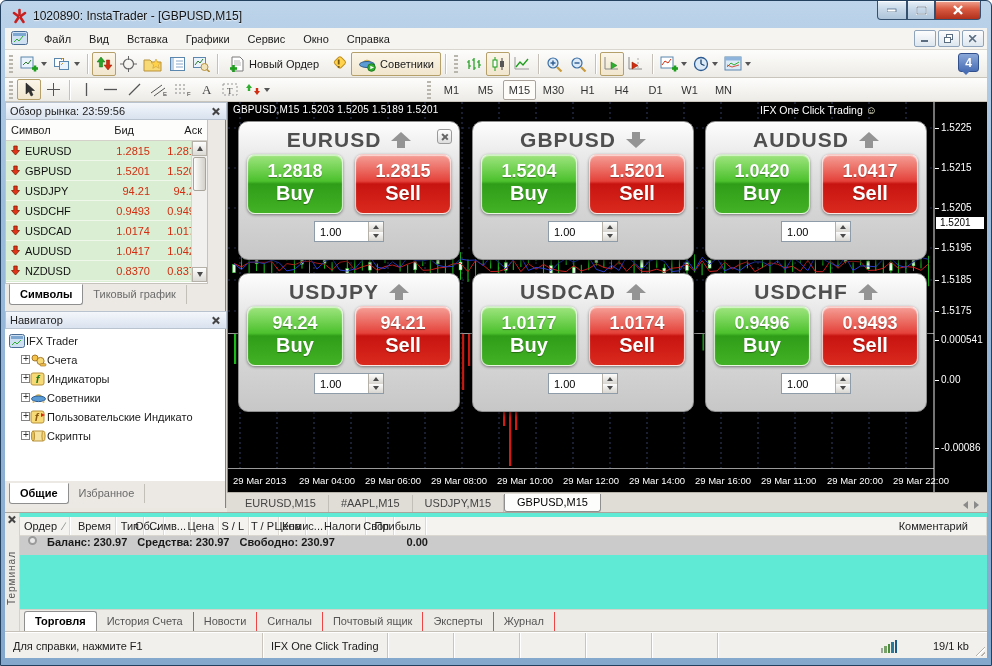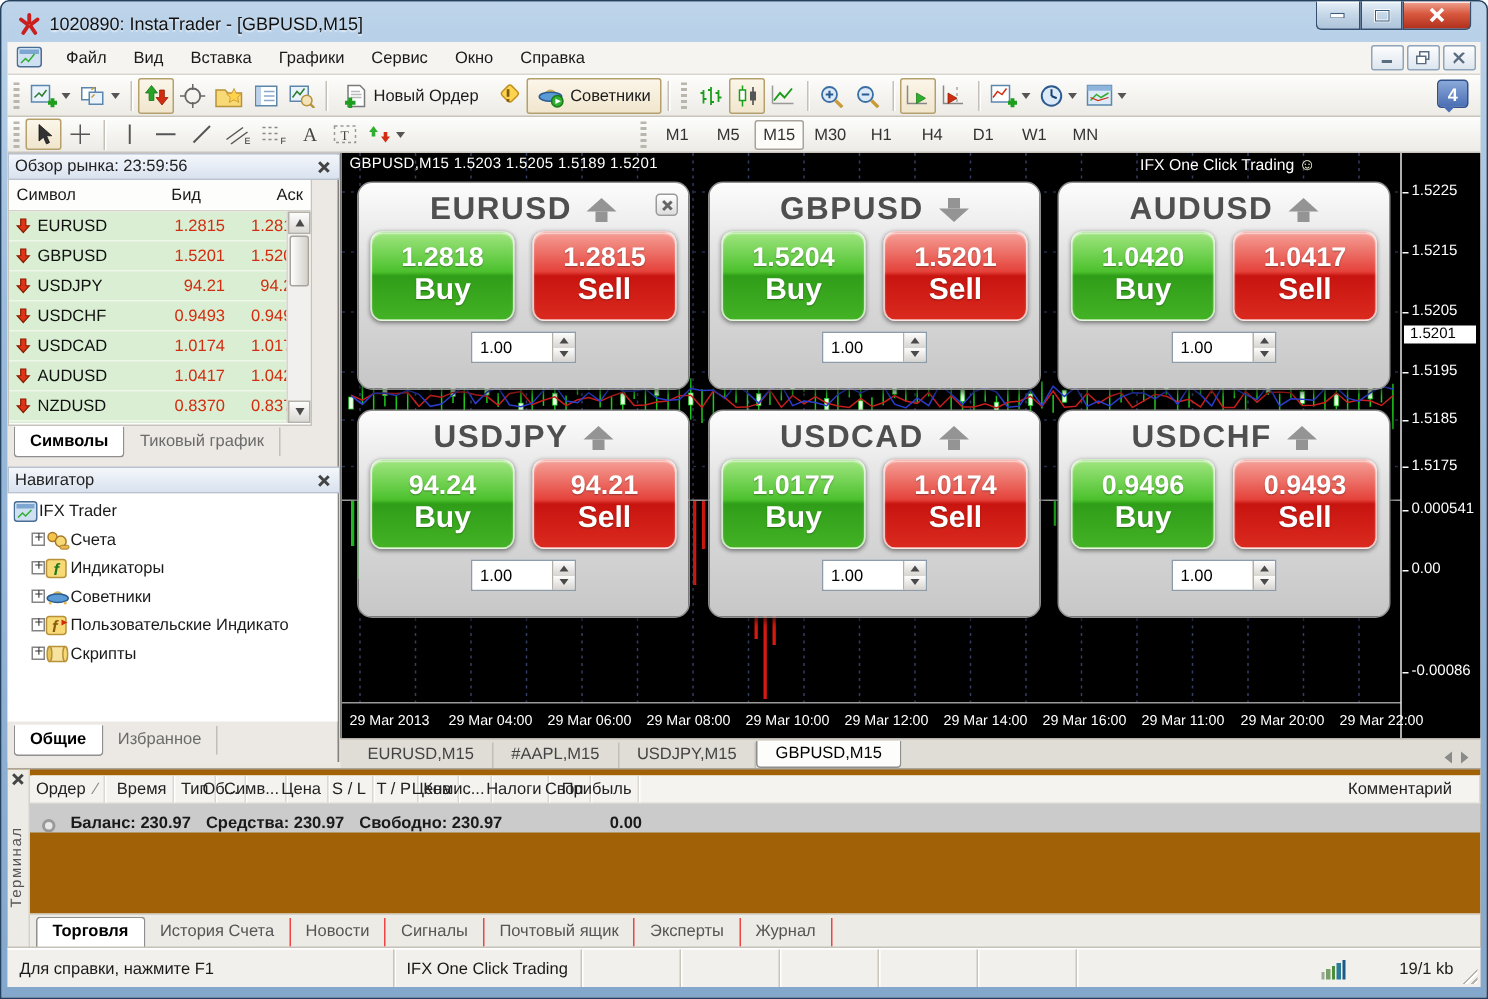--- a/index.html
+++ b/index.html
@@ -115,30 +115,30 @@
 .spin .tri-down{border-top-width:4px;border-left-width:3px;border-right-width:3px}
 
 .chart-tabs-row{position:absolute;left:222px;top:464px;right:0;height:20px;background:#e0ddd6;border-top:1px solid #b7b3ab;display:flex;align-items:flex-end;padding-left:6px}
 .ctab{padding:2px 12px 3px;color:#444;border-right:1px solid #c2bfb8}
 .ctab.active{background:#fdfdfc;border:1px solid #8f8f8f;border-top:none;color:#000;border-radius:0 0 3px 3px}
 .ct-arrows{margin-left:auto;display:flex;gap:6px;padding:0 8px 3px 0;align-items:center}
 .ct-ar{width:0;height:0;border-top:4px solid transparent;border-bottom:4px solid transparent}
 .ct-left{border-right:5px solid #8a8a8a}
 .ct-right{border-left:5px solid #8a8a8a}
 
-.terminal{position:absolute;left:0;top:484px;right:0;height:120px;background:#a16207;border-top:1px solid #a9a59d}
+.terminal{position:absolute;left:0;top:484px;right:0;height:120px;background:#5eead4;border-top:1px solid #a9a59d}
 .term-side{position:absolute;left:0;top:0;width:15px;height:120px;background:#edebe6;border-right:1px solid #d5d2ca}
 .term-side .x-btn{transform:scale(.85);margin:3px 0 0 1px}
 .term-vlabel{position:absolute;left:1px;top:38px;writing-mode:vertical-rl;transform:rotate(180deg);color:#555;font-size:10px;letter-spacing:1px}
 .term-head{position:absolute;left:15px;top:4px;right:0;height:19px;display:flex;background:#f4f3f0;border-bottom:1px solid #dad7d0}
 .th-cell{display:flex;align-items:center;justify-content:flex-end;padding:0 4px;border-right:1px solid #dcd9d2;box-shadow:1px 0 0 #fff;white-space:nowrap;color:#222}
 .th-cell.first{justify-content:flex-start}
 .th-cell.first:after{content:"∕";color:#888;margin-left:6px}
 .th-cell.last{flex:1;justify-content:flex-end;padding-right:18px}
-.balance-row{position:absolute;left:15px;top:23px;right:0;height:19px;background:#cbcbcb;display:flex;align-items:flex-end;font-weight:bold;gap:10px;padding-left:8px}
+.balance-row{position:absolute;left:15px;top:23px;right:0;height:19px;background:#cbcbcb;display:flex;align-items:flex-start;font-weight:bold;gap:10px;padding-left:8px}
 .b-icon{width:9px;height:9px;border:2px solid #9a9a9a;border-radius:50%;background:#e8e8e8;flex:none}
 .b-profit{position:absolute;left:374px;width:34px;text-align:right}
 .term-tabs{position:absolute;left:15px;bottom:0;right:0;height:23px;background:#edebe6;border-top:1px solid #d5d2ca;display:flex;align-items:flex-end;padding-left:4px}
 .ttab{padding:3px 10px 4px;color:#555;border-right:1px solid #ef4444;margin-bottom:1px}
 .ttab.active{background:#fff;border:1px solid #8f8f8f;border-bottom:none;font-weight:bold;color:#000;border-radius:3px 3px 0 0;margin-bottom:0;padding-bottom:5px}
 
 .statusbar{position:absolute;left:0;top:604px;right:0;height:26px;background:#f2f0ec;border-top:1px solid #fff;box-shadow:0 -1px 0 #c5c1b9;display:flex;align-items:center}
 .sseg{height:100%;display:flex;align-items:center;padding:0 8px;border-right:1px solid #c9c5bd;box-shadow:1px 0 0 #fff}
 .sseg.help{width:258px}
 .sseg.empty{width:66px}

